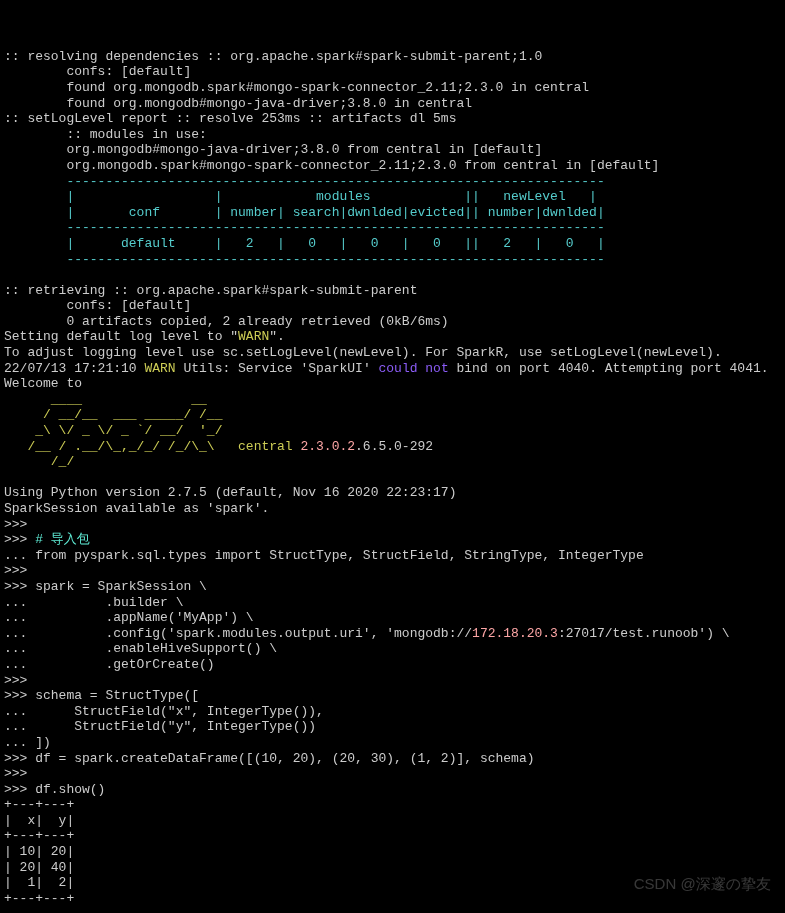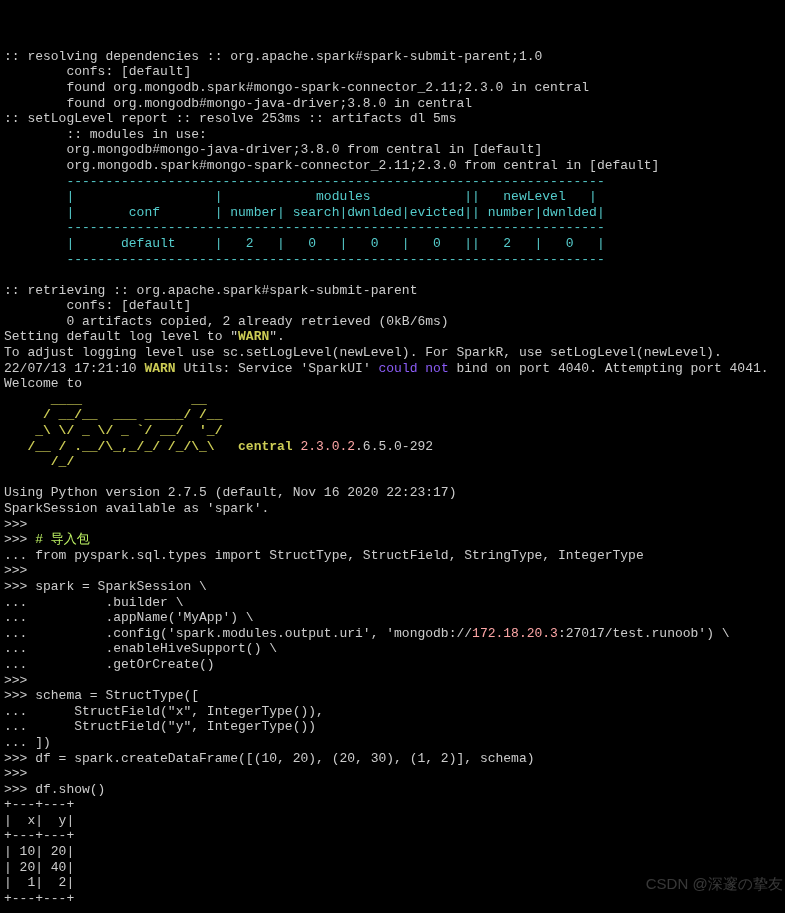--- a/index.html
+++ b/index.html
@@ -9,27 +9,27 @@
     font-size: 13px;
     line-height: 1.2;
     margin: 0;
     padding: 2px 4px;
     white-space: pre;
     width: 785px;
     box-sizing: border-box;
     overflow: hidden;
   }
   .cyan    { color: #55cccc; }
-  .yellow  { color: #cccc55; font-weight: bold; }
+  .yellow  { color: #cccc55; }
   .red     { color: #8b5cf6; }
   .magenta { color: #fca5a5; }
-  .green   { color: #bef264; }
+  .green   { color: #5eead4; }
   .watermark {
     position: fixed;
-    right: 2px;
+    right: 14px;
     bottom: 20px;
     font-size: 15px;
     color: rgba(200,200,200,0.28);
     font-family: sans-serif;
     pointer-events: none;
   }
 </style>
 </head>
 <body>
 

